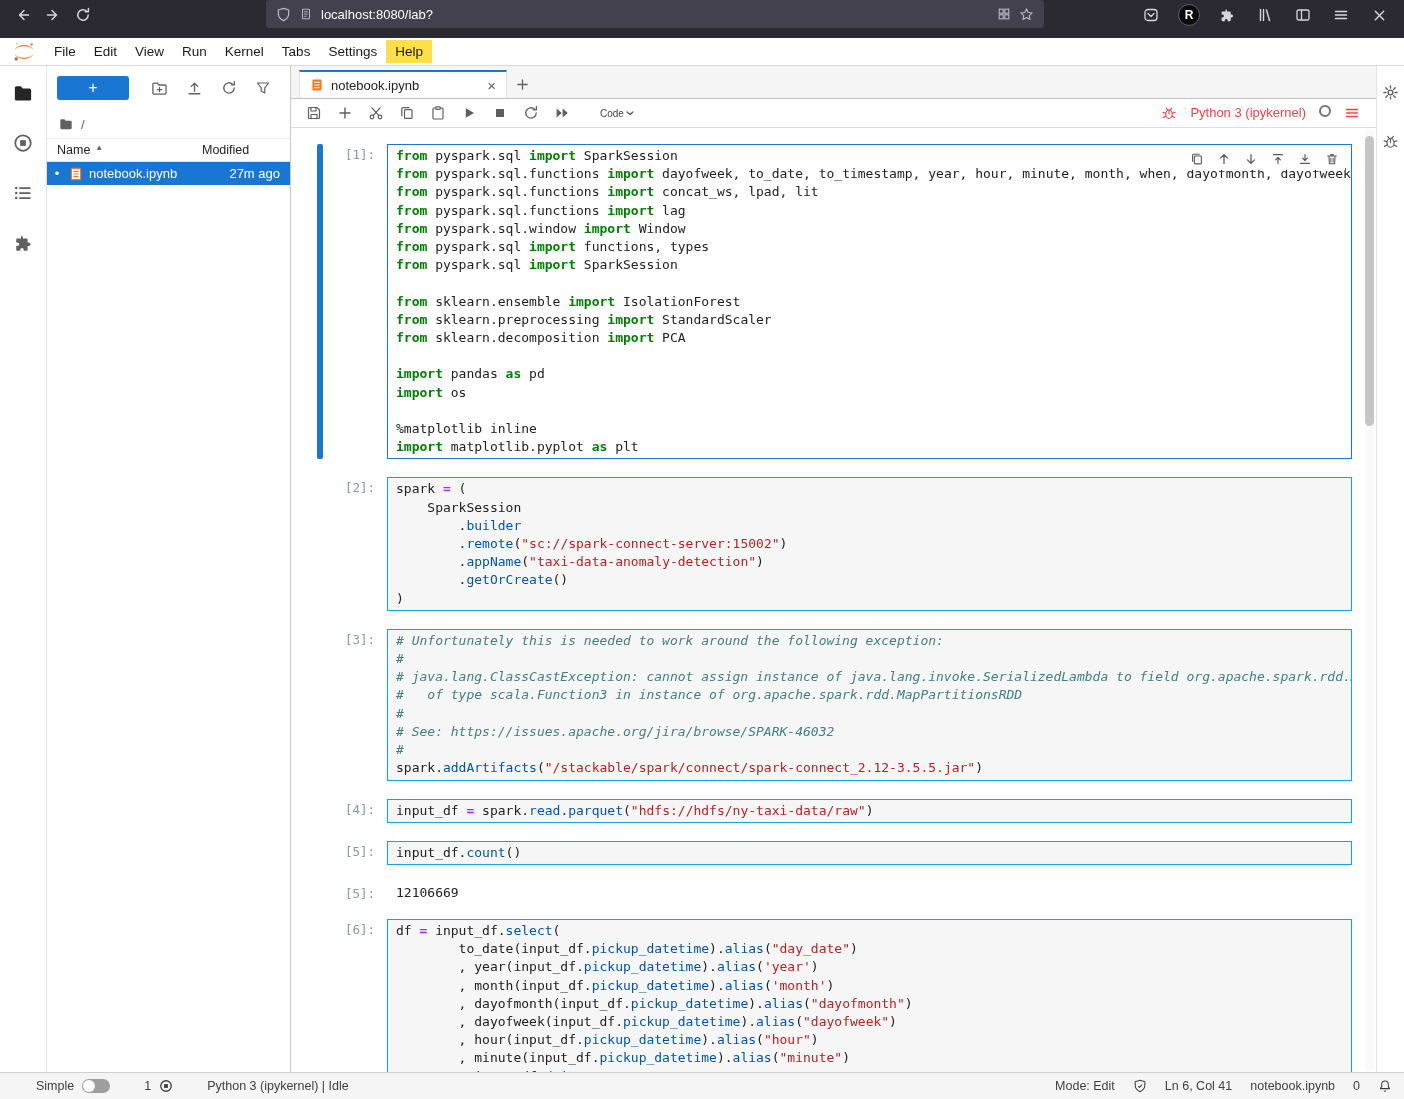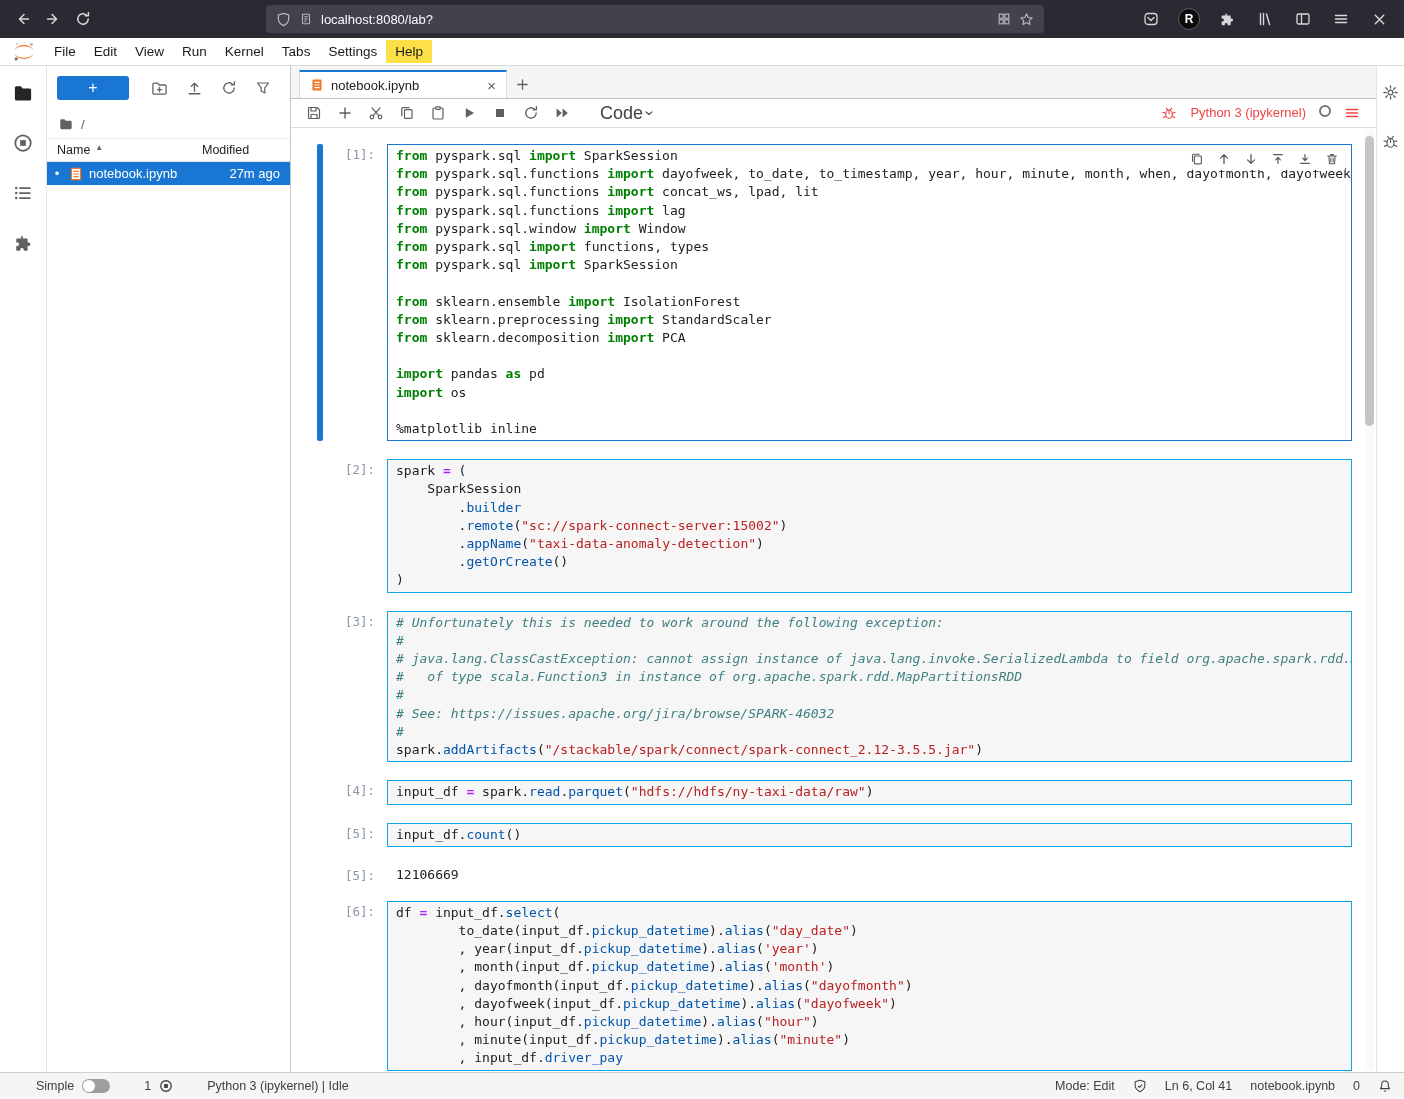--- a/index.html
+++ b/index.html
@@ -1,21 +1,21 @@
 <!DOCTYPE html>
 <html><head>
 <meta charset="utf-8">
 <style>
 *{box-sizing:border-box;margin:0;padding:0}
 html,body{width:1404px;height:1099px;overflow:hidden;background:#fff;font-family:"Liberation Sans",sans-serif}
 button{font:inherit;background:none;border:0;cursor:pointer;color:inherit;padding:0}
 svg{display:block}
 .ic{display:flex;align-items:center;justify-content:center}
 
-.browser{height:38px;background:#2b2a33;display:flex;align-items:center;padding:0 8px;color:#d7d7db}
+.browser{height:38px;background:#2b2a33;display:flex;align-items:flex-start;padding:0 8px;color:#d7d7db}
 .nbtn{width:30px;height:30px;border-radius:4px;display:flex;align-items:center;justify-content:center;color:#d7d7db}
 .urlbar{margin-left:168px;width:778px;height:28px;background:#42414d;border-radius:4px;display:flex;align-items:center;gap:8px;padding:0 10px;color:#b9b9c2}
 .url-text{color:#fbfbfe;font-size:13px}
 .uspacer{flex:1}
 .bactions{margin-left:auto;display:flex;align-items:center;gap:8px;padding-right:2px}
 .avatar{width:22px;height:22px;border-radius:50%;background:#0c0c0d;color:#fff;font-size:12px;font-weight:bold;display:flex;align-items:center;justify-content:center;border:1px solid #5c5c66}
 
 .menubar{height:28px;background:#fff;border-bottom:1px solid #dadada;display:flex;align-items:center;font-size:13.5px;color:#1a1a1a}
 .jlogo{margin:0 10px 0 13px}
 .menu-item{padding:4px 9px}
@@ -38,21 +38,21 @@
 .opendot{width:12px;text-align:center}
 .filerow .fname{flex:1}
 
 .docpanel{flex:1;display:flex;flex-direction:column;background:#f5f5f5;min-width:0}
 .tabbar{height:33px;display:flex;align-items:flex-end;border-bottom:1px solid #c0c0c0;padding-left:8px}
 .tab{height:28px;width:208px;background:#fff;display:flex;align-items:center;gap:7px;padding:0 10px;font-size:13px;color:#212121;border:1px solid #e0e0e0;border-bottom:none;border-top:2px solid #1976d2}
 .tabclose{color:#616161;margin-left:auto;font-size:15px}
 .addtab{width:30px;height:28px;color:#616161;display:flex;align-items:center;justify-content:center}
 .nbtoolbar{height:29px;background:#fff;border-bottom:1px solid #dcdcdc;display:flex;align-items:center;padding:0 8px;gap:2px;color:#5f5f5f}
 .tb{width:29px;height:24px;display:flex;align-items:center;justify-content:center;border-radius:2px}
-.celltype{display:flex;align-items:center;margin-left:16px;font-size:18px;color:#424242;padding:2px 6px}
+.celltype{display:flex;align-items:center;margin-left:16px;font-size:10px;color:#424242;padding:2px 6px}
 .tb-right{margin-left:auto;display:flex;align-items:flex-start;gap:13px;padding-right:8px;font-size:13px;color:#ef4444}
 .kcircle{width:12px;height:12px;border:2px solid #757575;border-radius:50%}
 .nbscroll{flex:1;background:#fff;position:relative;overflow:hidden;padding:16px 0 0 26px}
 .sb-track{position:absolute;top:2px;right:2px;width:9px;bottom:2px;background:#fafafa}
 .sb-thumb{position:absolute;top:6px;right:0;width:9px;height:290px;background:#c5c5c5;border-radius:5px}
 
 .cell,.outrow{display:flex;margin-bottom:18px;padding-right:24px}
 .collapser{width:6px;border-radius:2px;flex:none}
 .cell.active .collapser{background:#1976d2}
 .prompt{width:64px;flex:none;text-align:right;padding:3px 12px 0 0;font-family:"DejaVu Sans Mono",monospace;font-size:12.5px;color:#8c97a5}
@@ -442,20 +442,21 @@
               <div class="cm-line"><span class="tk-kw">from</span><span class="tk-pl"> pyspark.sql </span><span class="tk-kw">import</span><span class="tk-pl"> SparkSession</span></div>
               <div class="cm-line">&nbsp;</div>
               <div class="cm-line"><span class="tk-kw">from</span><span class="tk-pl"> sklearn.ensemble </span><span class="tk-kw">import</span><span class="tk-pl"> IsolationForest</span></div>
               <div class="cm-line"><span class="tk-kw">from</span><span class="tk-pl"> sklearn.preprocessing </span><span class="tk-kw">import</span><span class="tk-pl"> StandardScaler</span></div>
               <div class="cm-line"><span class="tk-kw">from</span><span class="tk-pl"> sklearn.decomposition </span><span class="tk-kw">import</span><span class="tk-pl"> PCA</span></div>
               <div class="cm-line">&nbsp;</div>
               <div class="cm-line"><span class="tk-kw">import</span><span class="tk-pl"> pandas </span><span class="tk-kw">as</span><span class="tk-pl"> pd</span></div>
               <div class="cm-line"><span class="tk-kw">import</span><span class="tk-pl"> os</span></div>
               <div class="cm-line">&nbsp;</div>
               <div class="cm-line"><span class="tk-pl">%matplotlib inline</span></div>
+              <div class="cm-line"><span class="tk-kw">import</span><span class="tk-pl"> matplotlib.pyplot </span><span class="tk-kw">as</span><span class="tk-pl"> plt</span></div>
               <div class="celltb">
                 <button class="ctbtn">
                   <svg width="14" height="14" viewBox="0 0 16 16" fill="none" stroke="currentColor" stroke-width="1.3">
                     <rect x="5" y="4.6" width="8" height="9" rx="1"></rect>
                     <path d="M11 2.6H4a1.1 1.1 0 0 0-1.1 1.1V11"></path>
                   </svg>
                 </button>
                 <button class="ctbtn">
                   <svg width="14" height="14" viewBox="0 0 16 16" fill="none" stroke="currentColor" stroke-width="1.5" stroke-linecap="round" stroke-linejoin="round">
                     <path d="M8 13V3M4 7l4-4 4 4"></path>

